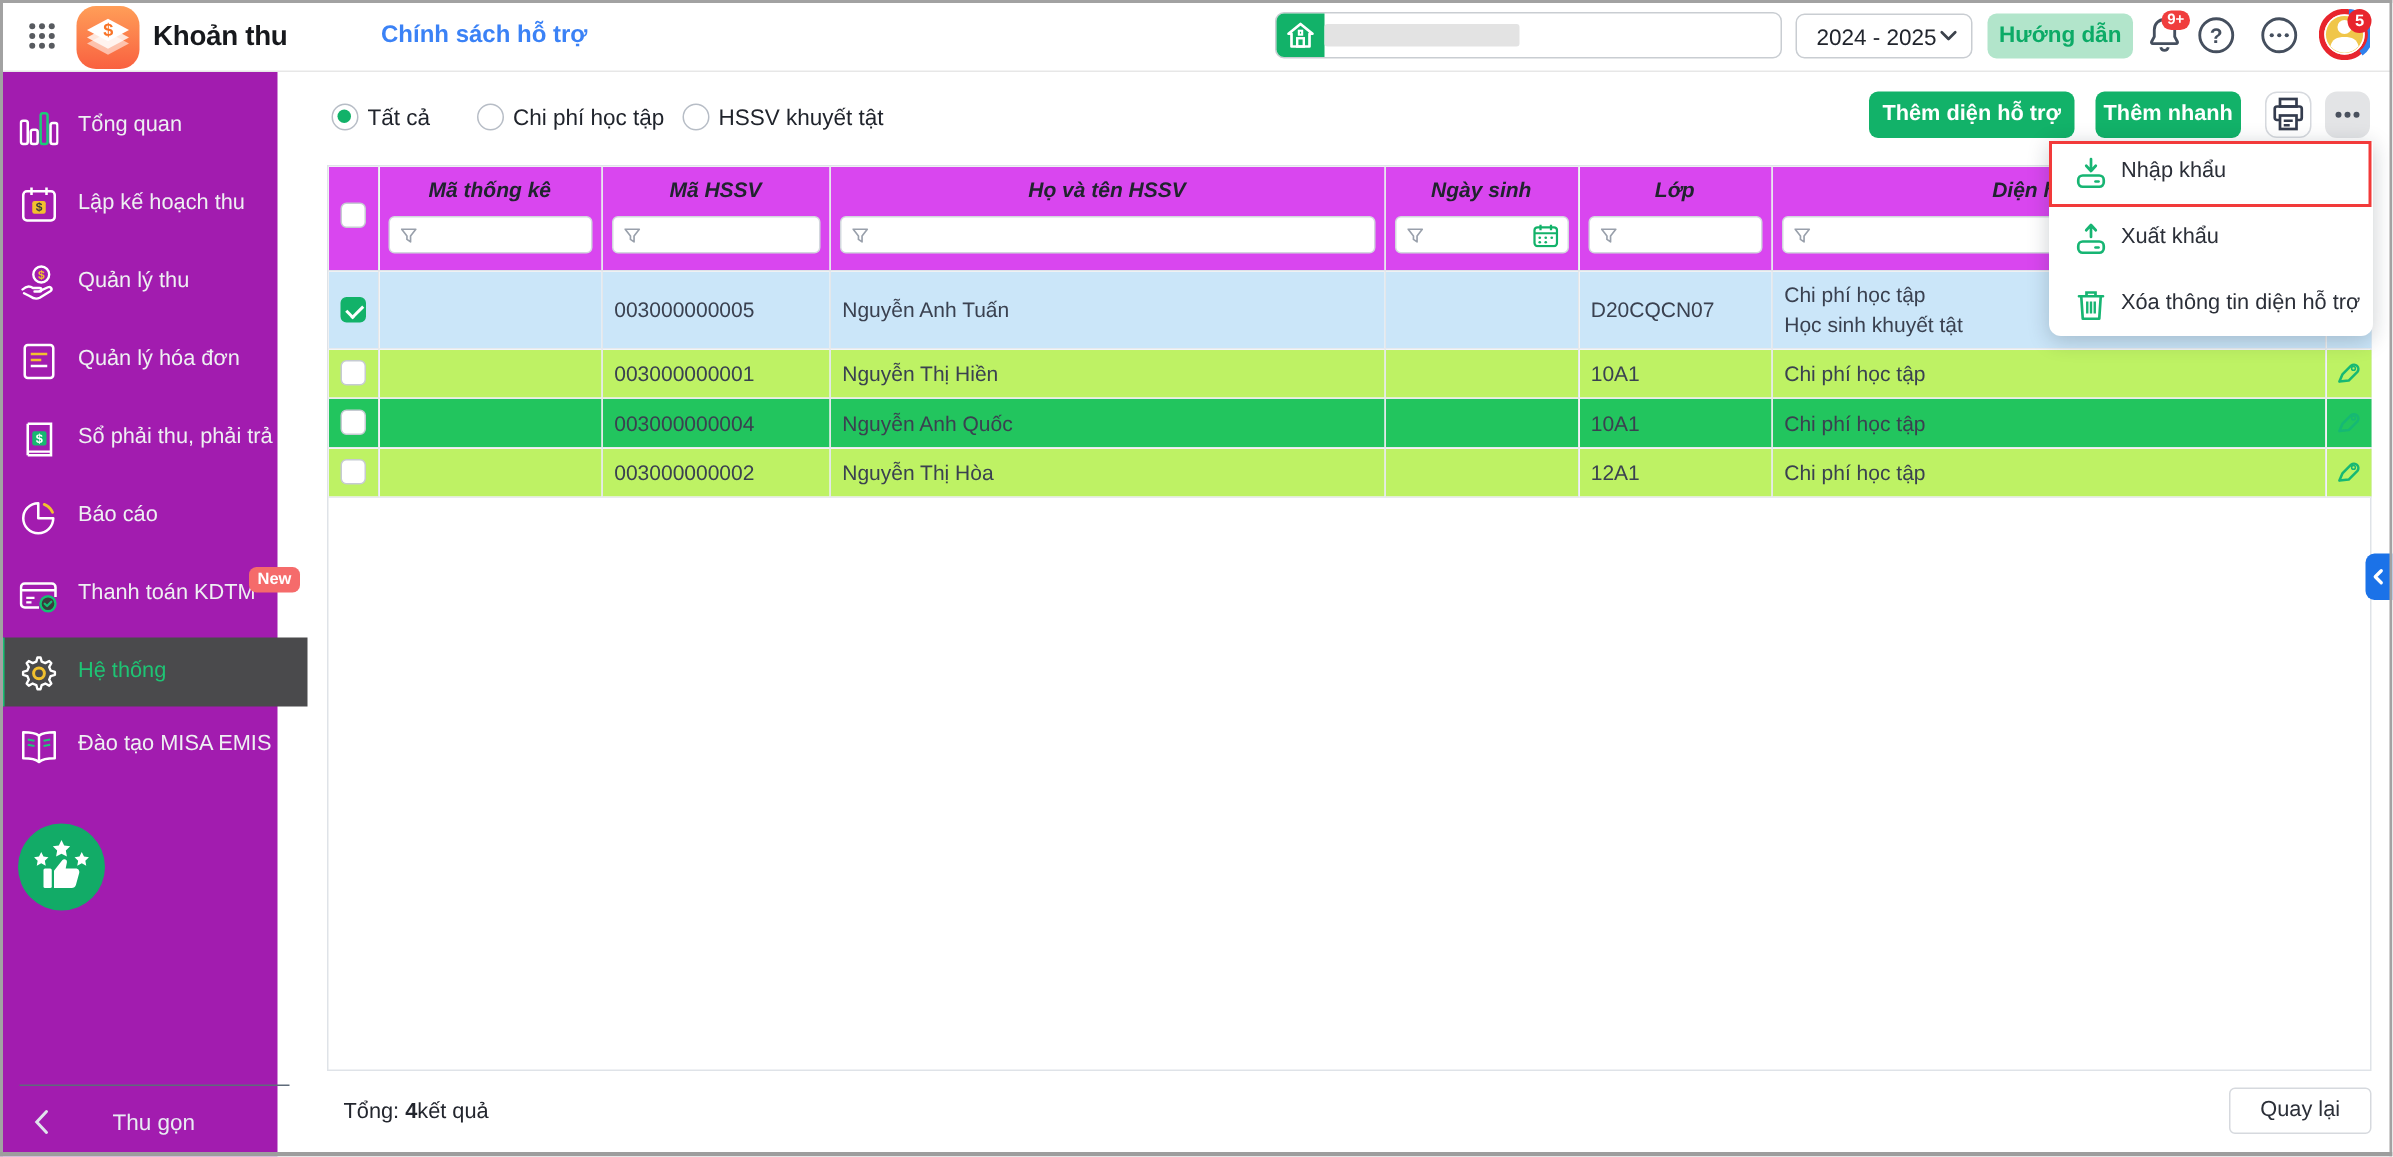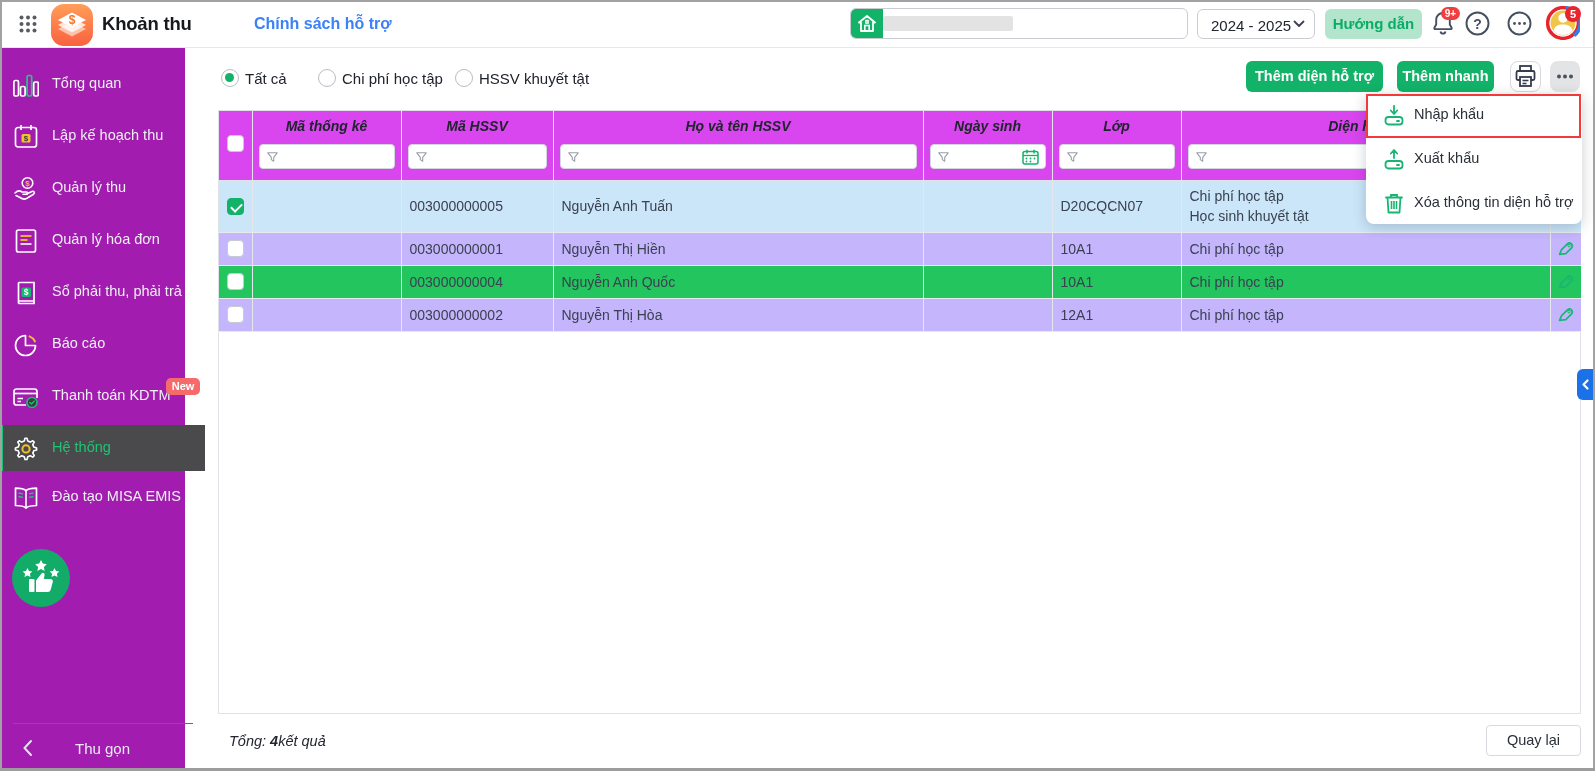--- a/index.html
+++ b/index.html
@@ -62,39 +62,39 @@
 
 #grid { left:218px; top:110px; width:1363px; height:604px; border:1px solid #dfe3e8; background:#fff; }
 table { border-collapse:collapse; table-layout:fixed; width:1361px; }
 th, td { border-right:1px solid #e4e7eb; padding:0; font-weight:normal; overflow:hidden; }
 th:last-child, td:last-child { border-right:none; }
 thead th { background:#d946ef; height:69px; border-bottom:1px solid #dfe3e8; vertical-align:top;font-style:italic; }
 .thtitle { font-size:14px; font-weight:bold; color:#20242e; text-align:center; margin-top:7px; height:20px; }
 .fwrap { position:relative; margin:6px 6px 0 6px; height:25px; background:#fff; border:1px solid #d3d8de; border-radius:4px; }
 tbody td { font-size:14px; color:#3a4150; border-bottom:1px solid #e8eaee; }
 tbody tr.r1 td { background:#cbe6f9; height:52px; }
-tbody tr.r2 td, tbody tr.r4 td { background:#c4b5fd; height:33px;margin-left:19px; }
+tbody tr.r2 td, tbody tr.r4 td { background:#bef264; height:33px;margin-left:19px; }
 tbody tr.r3 td { background:#22c55e; height:33px; }
 .cellpad { padding-left:8px; }
 .cbx { width:17px; height:17px; border:1px solid #c6cbd2; border-radius:4px; background:#fff; margin:auto; }
 .cbx.on { background:#12b269; border-color:#12b269; position:relative; }
 .cbx.on::after { content:""; position:absolute; left:5px; top:2px; width:5px; height:9px;
   border:solid #fff; border-width:0 2px 2px 0; transform:rotate(45deg); }
 
 
 #ddpanel { left:1366px; top:94px; width:216px; height:130px; background:#fff; border-radius:2px 2px 8px 8px;
   box-shadow:0 3px 14px rgba(20,30,45,0.22); z-index:20; }
 #ddred { left:1366px; top:94px; width:215px; height:44px; border:2px solid #f23a3a; z-index:22; }
 .dditem { position:absolute; left:0; width:216px; height:43px; }
 .dditem .ddtxt { position:absolute; left:48px; top:12px; font-size:14.5px; color:#2b2f38; white-space:nowrap; }
 .dditem svg { position:absolute; left:17px; top:10px; }
 
 
 #bluetab { left:1577px; top:369px; width:18px; height:31px; background:#1b72e8; border-radius:6px 0 0 6px; z-index:30; }
-#footer-total { left:229px; top:733px; font-size:14.5px; color:#23262e;font-style:italic; }
+#footer-total { left:229px; top:733px; font-size:14.5px; color:#23262e; }
 #btn-back { left:1486px; top:725px; width:95px; height:31px; border:1px solid #d6d9de; border-radius:4px;
   background:#fff; font-size:14.5px; color:#2b2f38; text-align:center; line-height:29px; }
 </style>
 </head>
 <body>
 
 <div class="abs" id="header">
   <svg class="abs" id="grid-ic" width="18" height="18" viewBox="0 0 18 18">
     <g fill="#585b60">
       <circle cx="2.5" cy="2.5" r="2"></circle>

